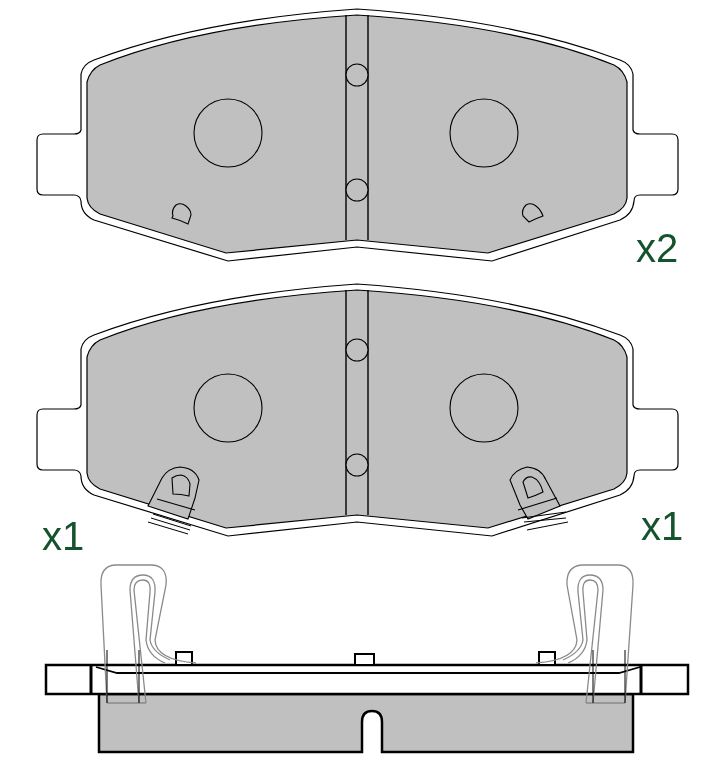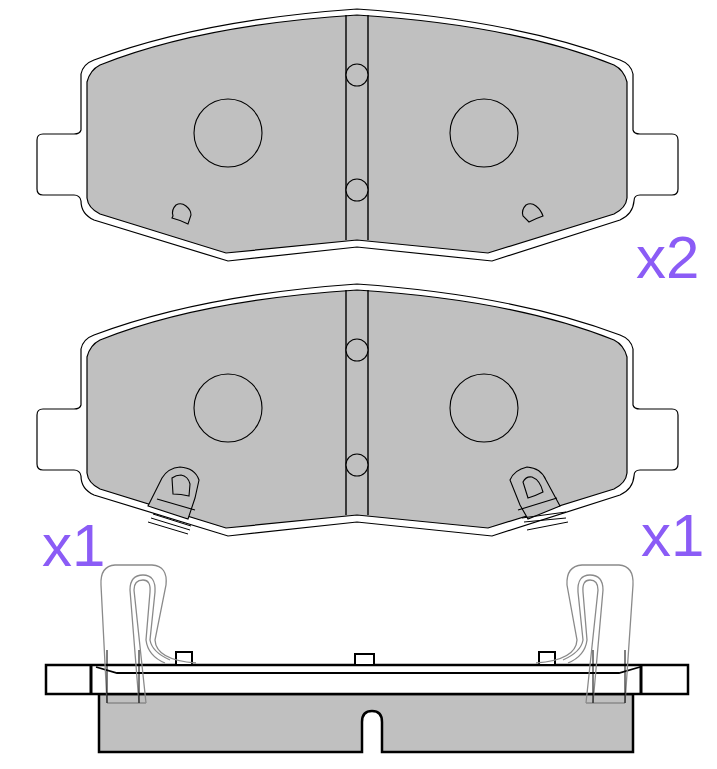--- a/index.html
+++ b/index.html
@@ -1,18 +1,18 @@
 <!DOCTYPE html>
 <html><head>
 <meta charset="utf-8">
 <style>
   html, body { margin: 0; padding: 0; background: #ffffff; }
   body { width: 717px; height: 769px; position: relative; overflow: hidden; font-family: "Liberation Sans", sans-serif; }
   svg { position: absolute; left: 0; top: 0; }
-  .label { position: absolute; font-family: "Liberation Sans", sans-serif; font-size: 60px; color: #8b5cf6; line-height: 1; }
+  .label { position: absolute; font-family: "Liberation Sans", sans-serif; font-size: 40px; color: #14532d; line-height: 1; }
   #lbl-x2 { left: 636px; top: 228px; }
   #lbl-x1-left { left: 42px; top: 516px; }
   #lbl-x1-right { left: 641px; top: 506px; }
 </style>
 </head>
 <body>
 
 <svg width="717" height="769" viewBox="0 0 717 769" xmlns="http://www.w3.org/2000/svg">
   <defs>
 

